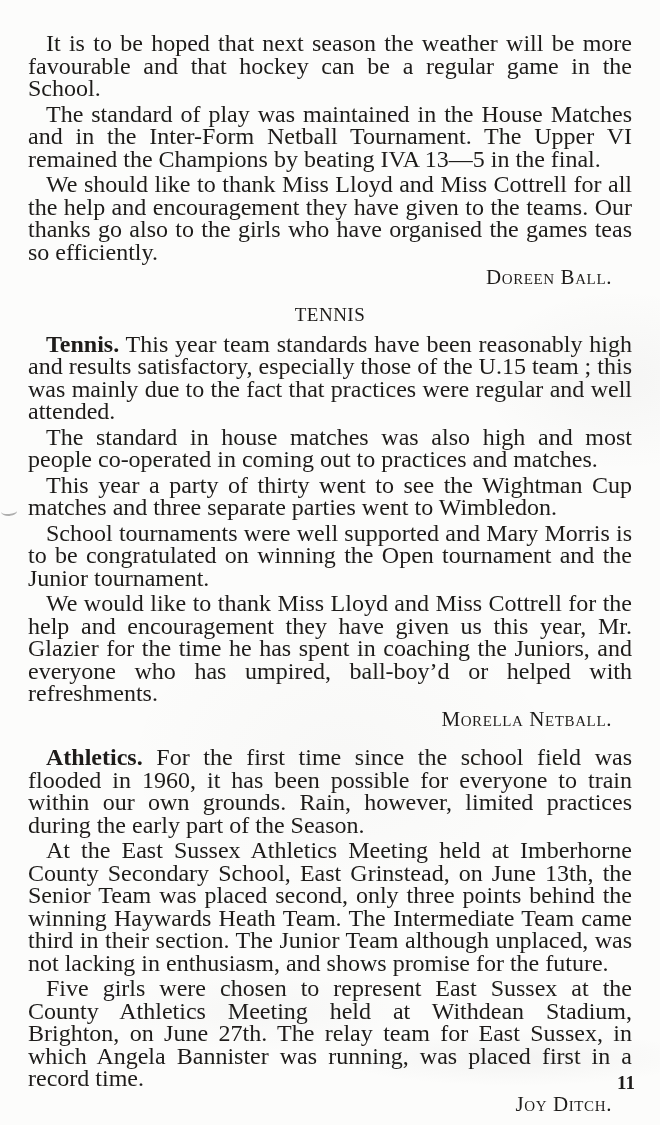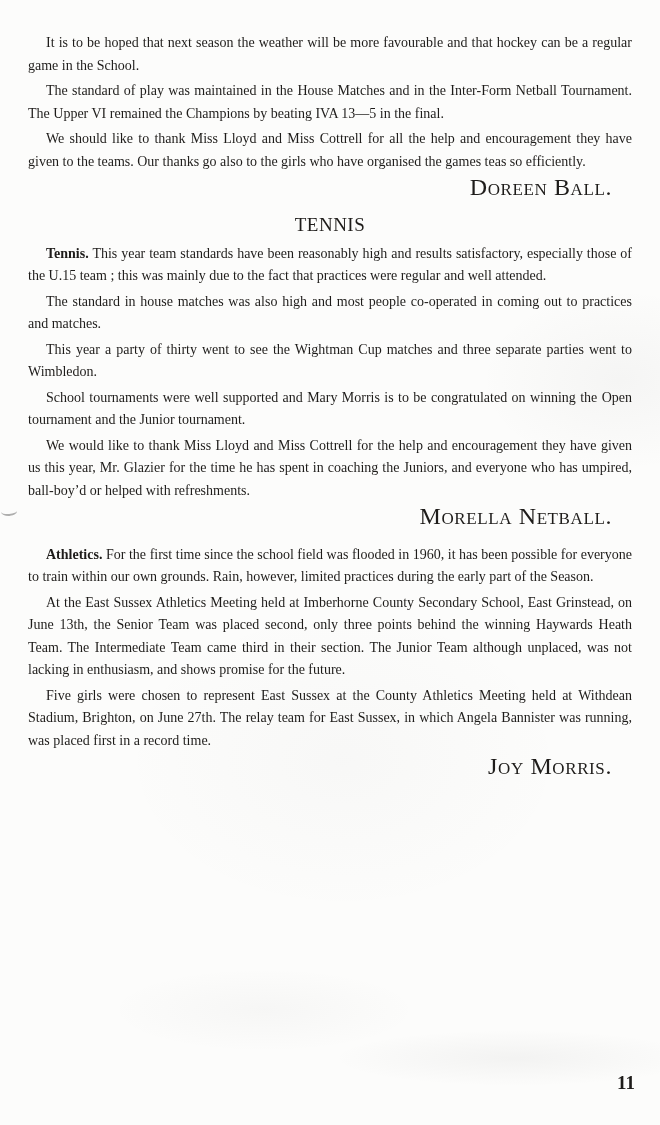--- a/index.html
+++ b/index.html
@@ -21,31 +21,31 @@
       radial-gradient(ellipse 260px 40px at 78% 1058px, rgba(70,70,70,0.05), transparent 70%),
       radial-gradient(ellipse 200px 130px at 94% 380px, rgba(70,70,70,0.04), transparent 70%),
       radial-gradient(ellipse 320px 220px at 52% 760px, rgba(70,70,70,0.025), transparent 70%),
       radial-gradient(ellipse 220px 60px at 40% 1010px, rgba(70,70,70,0.03), transparent 70%),
       #fcfcfb;
   }
   p.body-par {
     margin: 0 0 3px 0;
     text-indent: 18px;
     text-align: justify;
-    font-size: 14px;
+    font-size: 24px;
     line-height: 22.5px;
   }
   .lead {
     font-weight: bold;
   }
   .signature {
     margin: 1px 0 0 0;
     text-align: right;
     padding-right: 20px;
-    font-size: 24px;
+    font-size: 21px;
     line-height: 22.5px;
     font-variant: small-caps;
     letter-spacing: 0.6px;
   }
   .section-heading {
     margin: 14px 0 7px 0;
     text-align: center;
     font-size: 19px;
     line-height: 23px;
     font-weight: normal;
@@ -93,19 +93,19 @@
     <p class="body-par"><span>School tournaments were well supported and Mary Morris is to be congratulated on winning the Open tournament and the Junior tournament.</span></p>
     <p class="body-par"><span>We would like to thank Miss Lloyd and Miss Cottrell for the help and encouragement they have given us this year, Mr. Glazier for the time he has spent in coaching the Juniors, and everyone who has umpired, ball-boy’d or helped with refreshments.</span></p>
     <div class="signature">Morella Netball.</div>
   </section>
 
   <section class="athletics-section">
     <p class="body-par"><span class="lead">Athletics.</span>
       <span>For the first time since the school field was flooded in 1960, it has been possible for everyone to train within our own grounds.  Rain, however, limited practices during the early part of the Season.</span></p>
     <p class="body-par"><span>At the East Sussex Athletics Meeting held at Imberhorne County Secondary School, East Grinstead, on June 13th, the Senior Team was placed second, only three points behind the winning Haywards Heath Team.  The Intermediate Team came third in their section. The Junior Team although unplaced, was not lacking in enthusiasm, and shows promise for the future.</span></p>
     <p class="body-par"><span>Five girls were chosen to represent East Sussex at the County Athletics Meeting held at Withdean Stadium, Brighton, on June 27th.  The relay team for East Sussex, in which Angela Bannister was running, was placed first in a record time.</span></p>
-    <div class="signature">Joy Morris.</div>
+    <div class="signature">Joy Ditch.</div>
   </section>
 
   <div class="page-number">11</div>
   <div class="margin-mark"></div>
 
 </div>
 
 </body></html>

